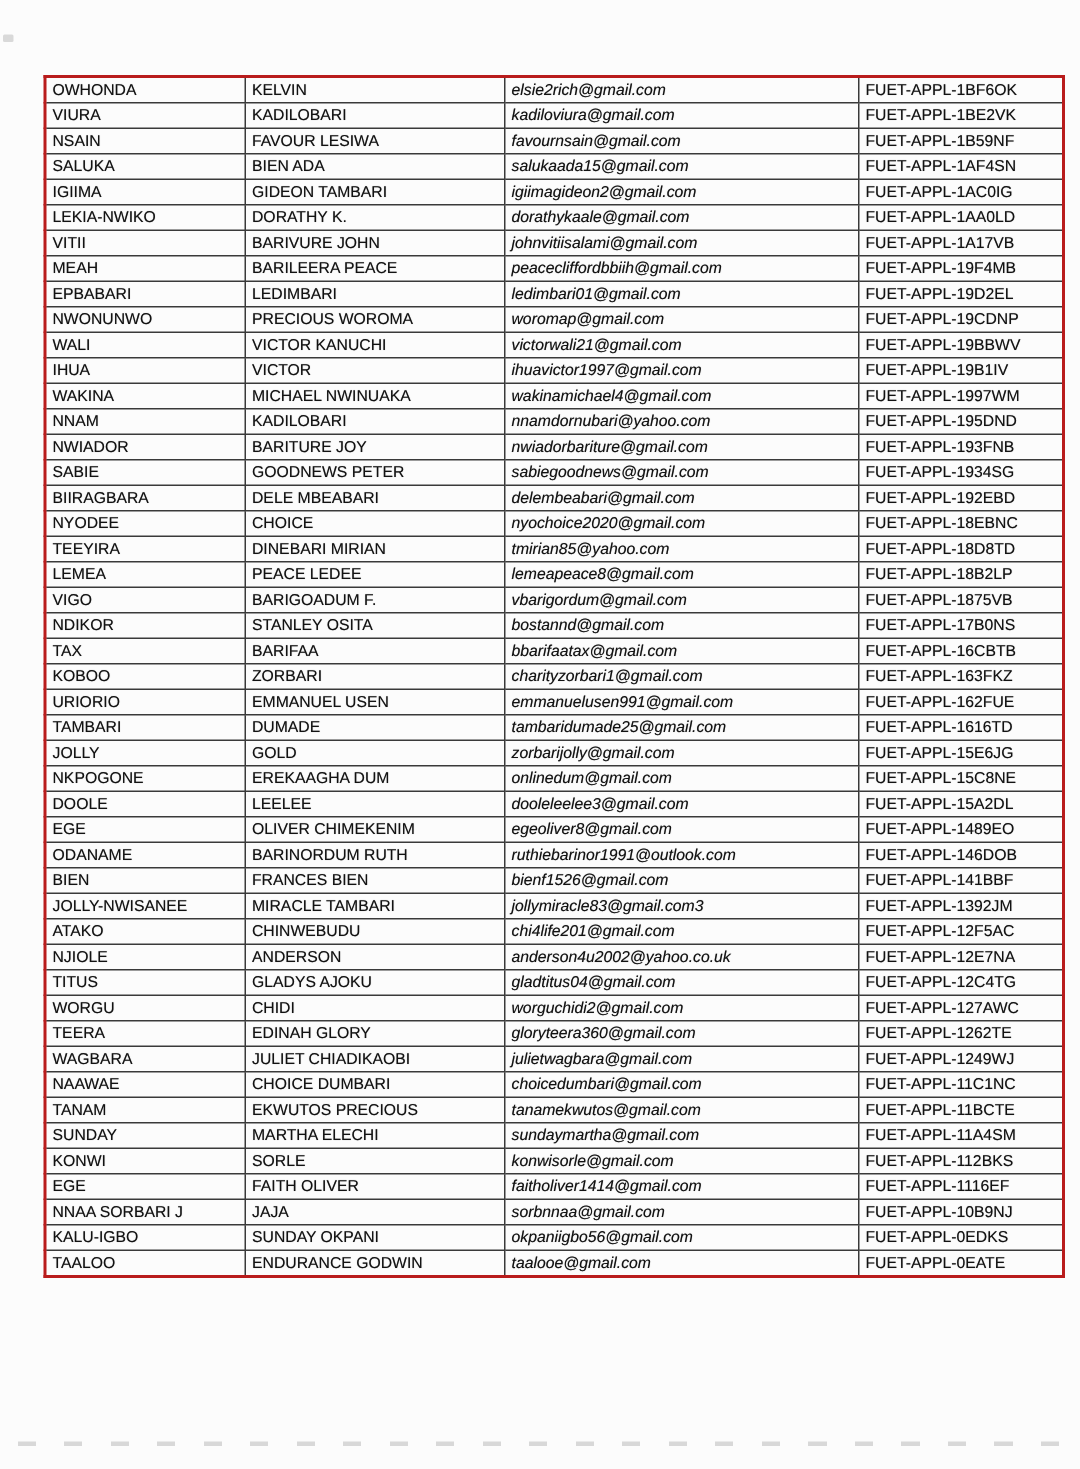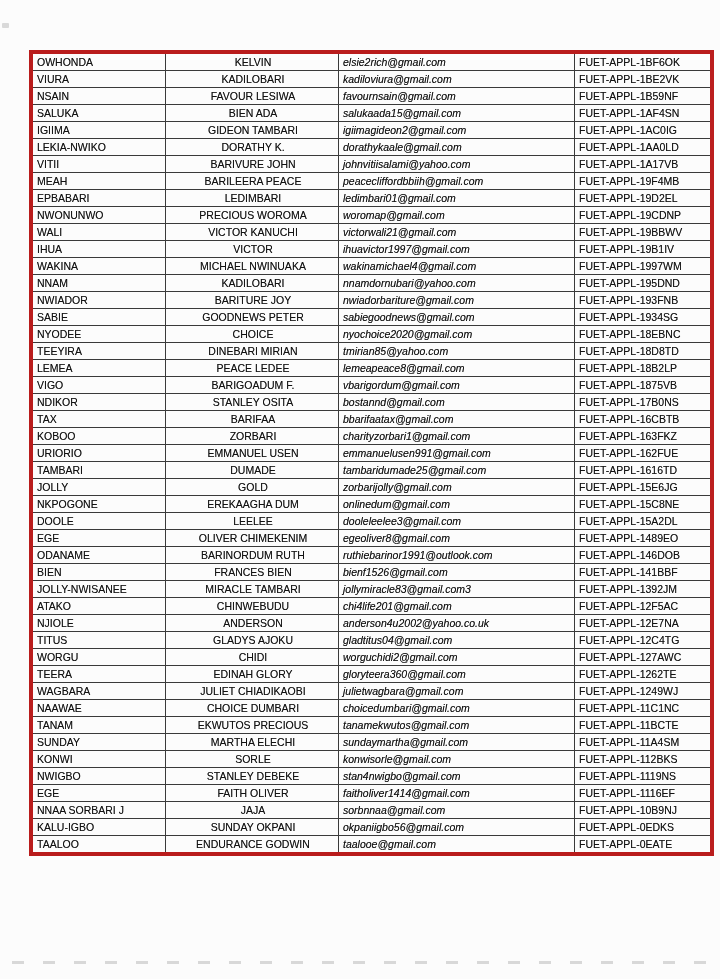--- a/index.html
+++ b/index.html
@@ -14,35 +14,35 @@
     overflow: hidden;
     font-family: "Liberation Sans", sans-serif;
   }
   .applicants-table {
     position: absolute;
     left: 29px;
     top: 50px;
     width: 660px;
     border-collapse: collapse;
     table-layout: fixed;
-    border: 4px solid #b91c1c;
+    border: 2px solid #b91c1c;
   }
   .applicants-table td {
     border: 1px solid #3a3a3a;
     height: 16px;
     line-height: 16px;
     padding: 0 2px 0 4px;
     font-size: 10.5px;
     color: #121212;
     white-space: nowrap;
     overflow: hidden;
     text-shadow: 0 0 0.5px rgba(20,20,20,0.55);
   }
   .col-last-name      { width: 126px; }
-  .col-first-name     { width: 166px; text-align: center; }
+  .col-first-name     { width: 166px; }
   .col-email          { width: 229px; font-style: italic; }
   .col-application-id { width: 129px; }
   .scan-speck {
     position: absolute;
     left: 2px;
     top: 23px;
     width: 7px;
     height: 5px;
     background: #d9d9d9;
     border-radius: 1px;
@@ -98,21 +98,21 @@
       </tr>
       <tr>
         <td class="col-last-name">LEKIA-NWIKO</td>
         <td class="col-first-name">DORATHY K.</td>
         <td class="col-email">dorathykaale@gmail.com</td>
         <td class="col-application-id">FUET-APPL-1AA0LD</td>
       </tr>
       <tr>
         <td class="col-last-name">VITII</td>
         <td class="col-first-name">BARIVURE JOHN</td>
-        <td class="col-email">johnvitiisalami@yahoo.com</td>
+        <td class="col-email">johnvitiisalami@gmail.com</td>
         <td class="col-application-id">FUET-APPL-1A17VB</td>
       </tr>
       <tr>
         <td class="col-last-name">MEAH</td>
         <td class="col-first-name">BARILEERA PEACE</td>
         <td class="col-email">peacecliffordbbiih@gmail.com</td>
         <td class="col-application-id">FUET-APPL-19F4MB</td>
       </tr>
       <tr>
         <td class="col-last-name">EPBABARI</td>
@@ -156,20 +156,26 @@
         <td class="col-email">nwiadorbariture@gmail.com</td>
         <td class="col-application-id">FUET-APPL-193FNB</td>
       </tr>
       <tr>
         <td class="col-last-name">SABIE</td>
         <td class="col-first-name">GOODNEWS PETER</td>
         <td class="col-email">sabiegoodnews@gmail.com</td>
         <td class="col-application-id">FUET-APPL-1934SG</td>
       </tr>
       <tr>
+        <td class="col-last-name">BIIRAGBARA</td>
+        <td class="col-first-name">DELE MBEABARI</td>
+        <td class="col-email">delembeabari@gmail.com</td>
+        <td class="col-application-id">FUET-APPL-192EBD</td>
+      </tr>
+      <tr>
         <td class="col-last-name">NYODEE</td>
         <td class="col-first-name">CHOICE</td>
         <td class="col-email">nyochoice2020@gmail.com</td>
         <td class="col-application-id">FUET-APPL-18EBNC</td>
       </tr>
       <tr>
         <td class="col-last-name">TEEYIRA</td>
         <td class="col-first-name">DINEBARI MIRIAN</td>
         <td class="col-email">tmirian85@yahoo.com</td>
         <td class="col-application-id">FUET-APPL-18D8TD</td>
@@ -310,26 +316,20 @@
         <td class="col-last-name">SUNDAY</td>
         <td class="col-first-name">MARTHA ELECHI</td>
         <td class="col-email">sundaymartha@gmail.com</td>
         <td class="col-application-id">FUET-APPL-11A4SM</td>
       </tr>
       <tr>
         <td class="col-last-name">KONWI</td>
         <td class="col-first-name">SORLE</td>
         <td class="col-email">konwisorle@gmail.com</td>
         <td class="col-application-id">FUET-APPL-112BKS</td>
-      </tr>
-      <tr>
-        <td class="col-last-name">NWIGBO</td>
-        <td class="col-first-name">STANLEY DEBEKE</td>
-        <td class="col-email">stan4nwigbo@gmail.com</td>
-        <td class="col-application-id">FUET-APPL-1119NS</td>
       </tr>
       <tr>
         <td class="col-last-name">EGE</td>
         <td class="col-first-name">FAITH OLIVER</td>
         <td class="col-email">faitholiver1414@gmail.com</td>
         <td class="col-application-id">FUET-APPL-1116EF</td>
       </tr>
       <tr>
         <td class="col-last-name">NNAA SORBARI J</td>
         <td class="col-first-name">JAJA</td>

